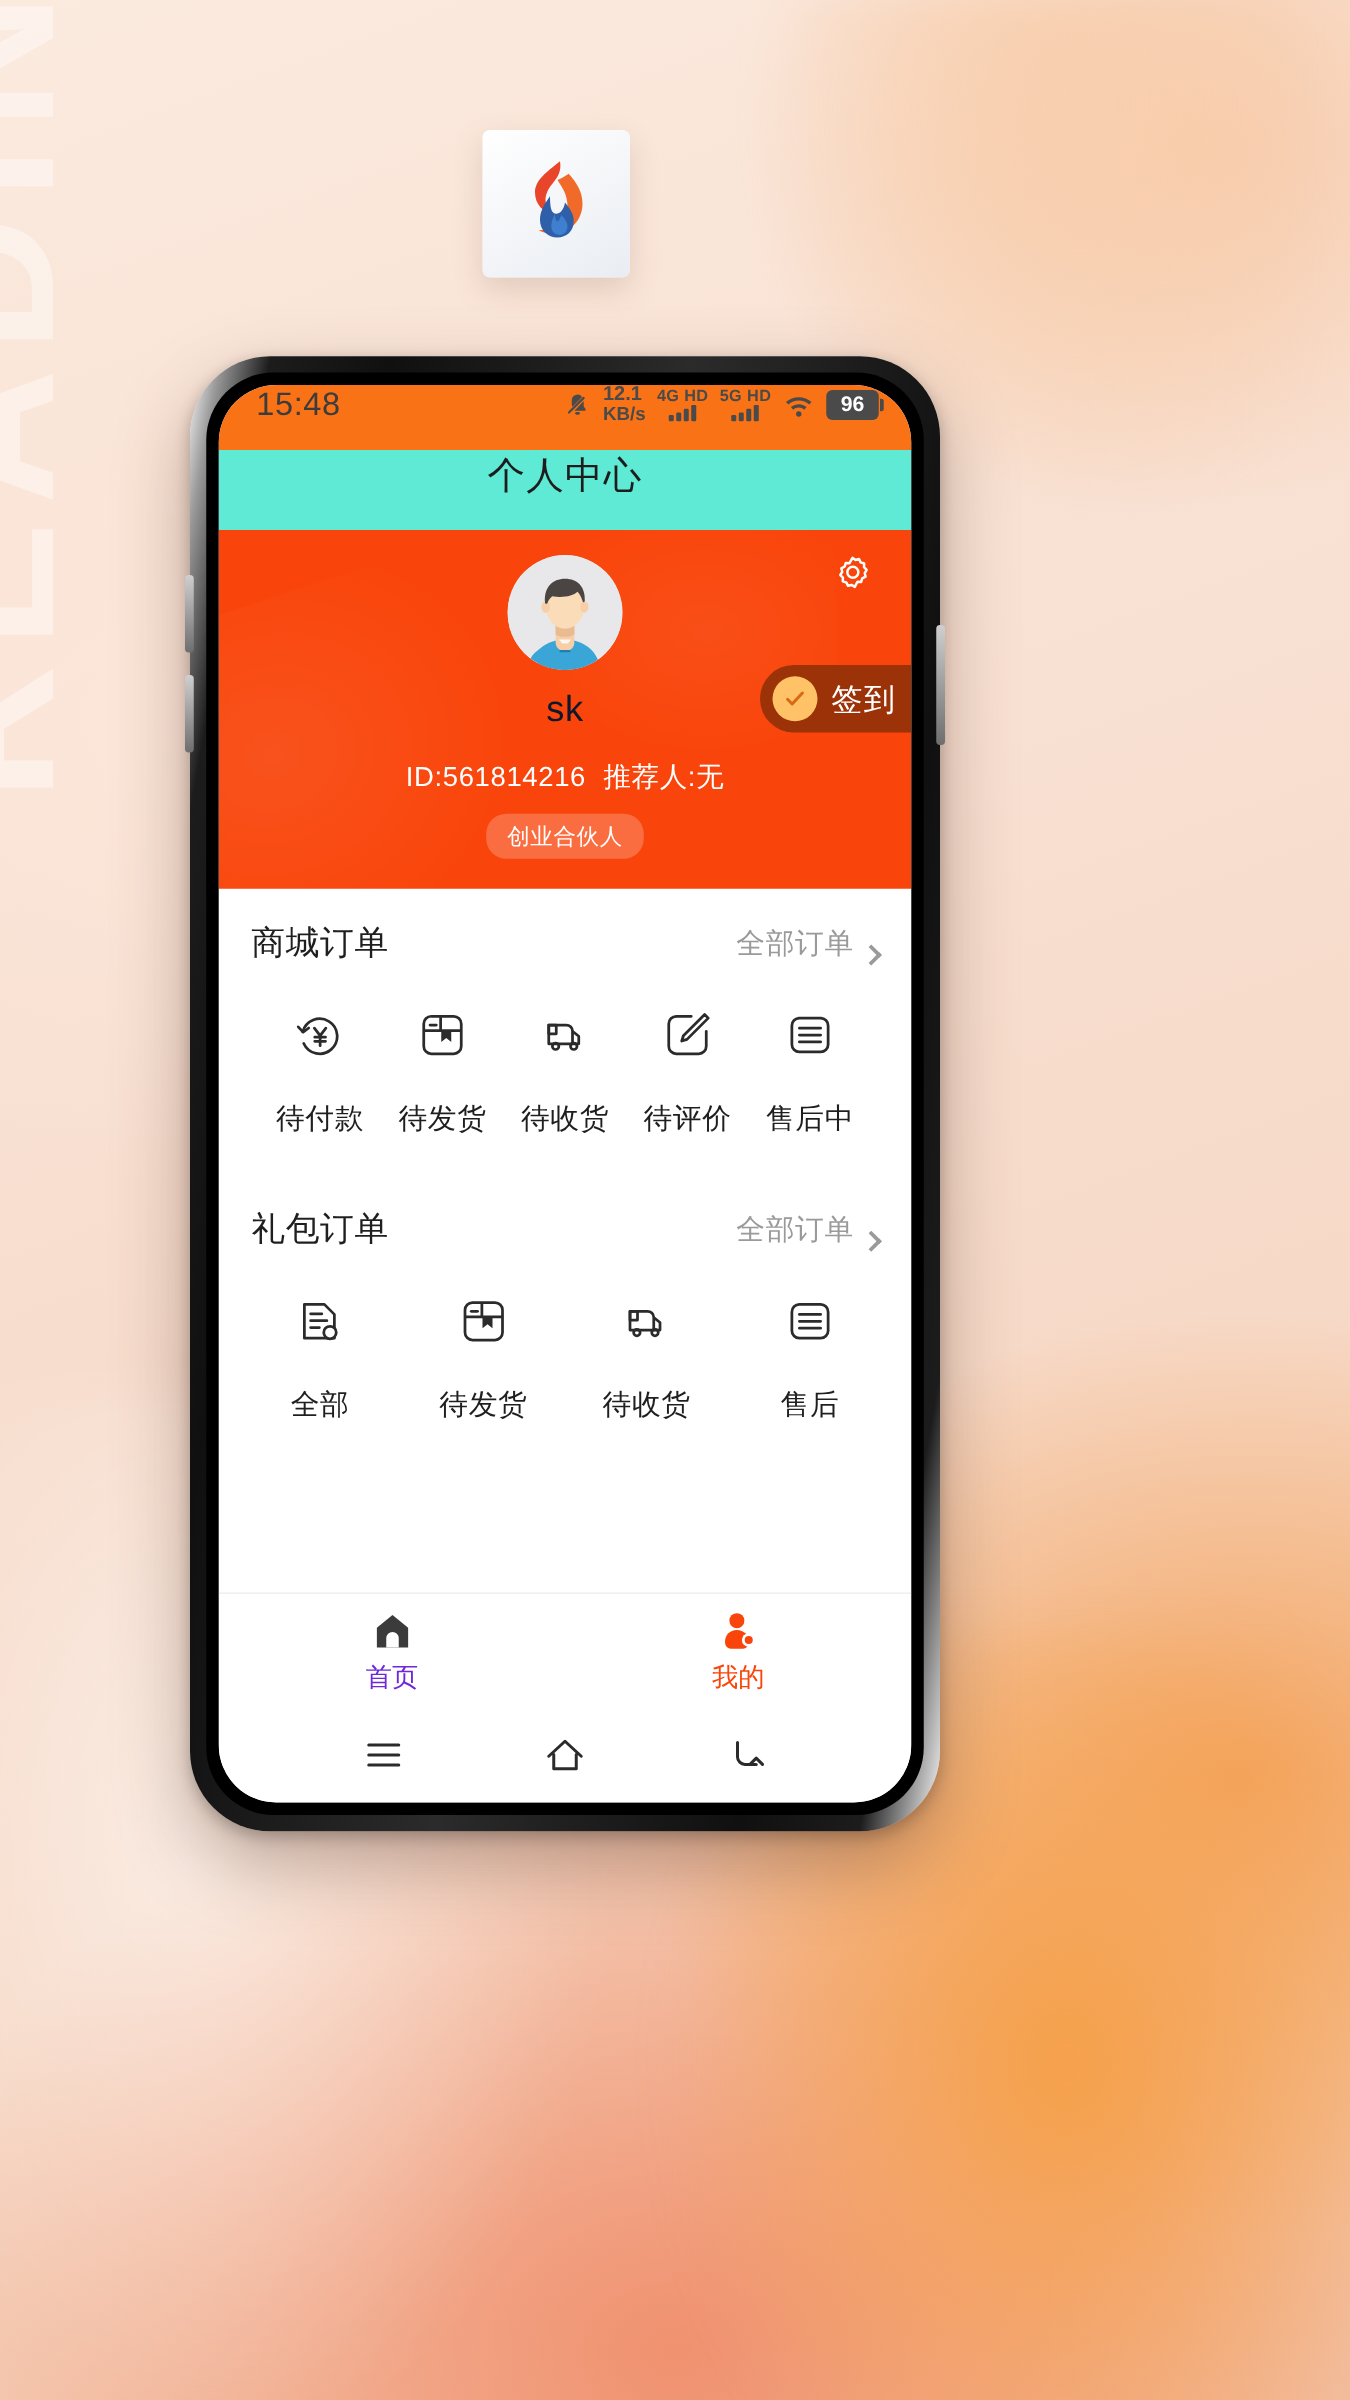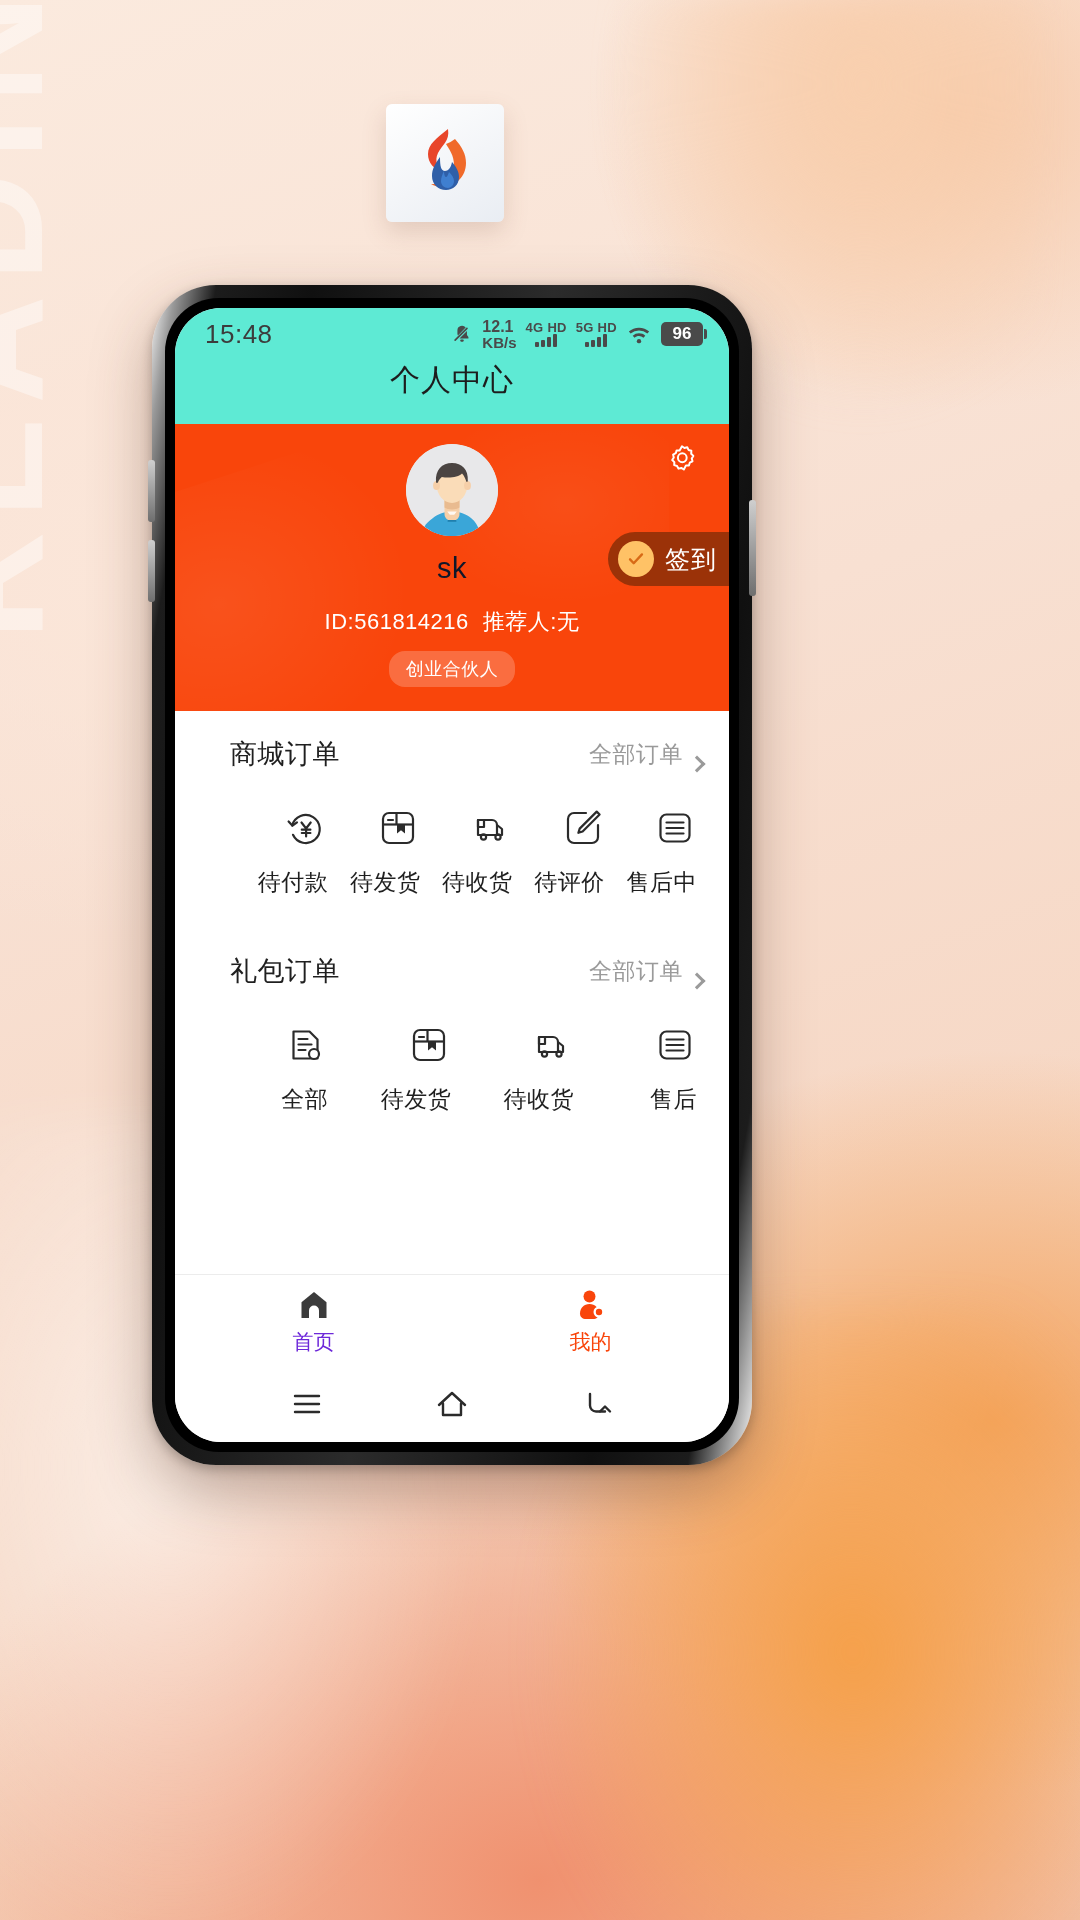--- a/index.html
+++ b/index.html
@@ -83,22 +83,22 @@
   }
   
   .btn-side { position:absolute; background: linear-gradient(180deg,#cfcfcf,#6e6e6e); border-radius:3px; }
   .btn-vol-up   { left:-4px; top:175px;  width:7px; height:62px; }
   .btn-vol-down { left:-4px; top:255px;  width:7px; height:62px; }
   .btn-power    { right:-4px; top:215px; width:7px; height:96px; }
 
   
   .statusbar {
     height: 52px; flex:none;
-    background:#5eead4;
-    display:flex; align-items:center; justify-content:space-between;
+    background:#f97316;
+    display:flex; align-items:flex-start; justify-content:space-between;
     padding: 0 26px 0 30px;
     color:#4a4a4a;
   }
   .sb-time { font-size:26px; font-weight:500; letter-spacing:.5px; color:#3c3c3c; }
   .sb-right { display:flex; align-items:center; gap:9px; }
   .sb-speed { display:flex; flex-direction:column; align-items:flex-start; line-height:1.0; }
   .sb-speed-v { font-size:16px; font-weight:bold; color:#4a4a4a; }
   .sb-speed-u { font-size:15px; font-weight:bold; color:#4a4a4a; }
   .sb-net { display:flex; flex-direction:column; align-items:center; line-height:1.05; }
   .sb-net-label { font-size:13px; font-weight:bold; color:#4a4a4a; letter-spacing:.3px; }
@@ -171,35 +171,35 @@
     text-align:center; color:#ffffff; font-size:22px; margin-top:22px; letter-spacing:.5px;
   }
   .uinfo .gap { display:inline-block; width:14px; }
   .ubadge-wrap { position:relative; z-index:3; text-align:center; margin-top:14px; }
   .ubadge {
     display:inline-block; background:rgba(255,255,255,.22); color:#ffffff;
     font-size:18px; padding:6px 17px; border-radius:16px; letter-spacing:.5px;
   }
 
   
-  .content { flex:1; background:#ffffff; overflow:hidden;padding-left:29px; }
+  .content { flex:1; background:#ffffff; overflow:hidden; }
   .section { padding: 0 26px; }
   .section-head {
     display:flex; align-items:center; justify-content:space-between;
     height: 86px;
   }
   .section-title { font-size:27px; color:#1f1f1f; letter-spacing:.5px; }
   .section-more { display:flex; align-items:flex-end; gap:8px; }
   .section-more span { font-size:23px; color:#9a9a9a; letter-spacing:.5px; }
   .chev {
     width:12px; height:12px; border-right:3px solid #9a9a9a; border-top:3px solid #9a9a9a;
     transform: rotate(45deg); display:block;
   }
   .tiles { display:flex; justify-content:space-between; padding: 8px 6px 30px; }
-  .tile { width:20%; display:flex; flex-direction:column; align-items:flex-end; gap:16px; }
+  .tile { width:20%; display:flex; flex-direction:column; align-items:center; gap:28px; }
   .tile-ico { height:46px; display:flex; align-items:center; justify-content:center; }
   .tile-label { font-size:23px; color:#1f1f1f; letter-spacing:.5px; }
 
   
   .tabbar {
     flex:none; height:92px; background:#ffffff; border-top:1px solid #ececec;
     display:flex; align-items:center;
   }
   .tab { flex:1; display:flex; flex-direction:column; align-items:center; gap:7px; }
   .tab-ico { height:36px; display:flex; align-items:flex-end; justify-content:center; }

